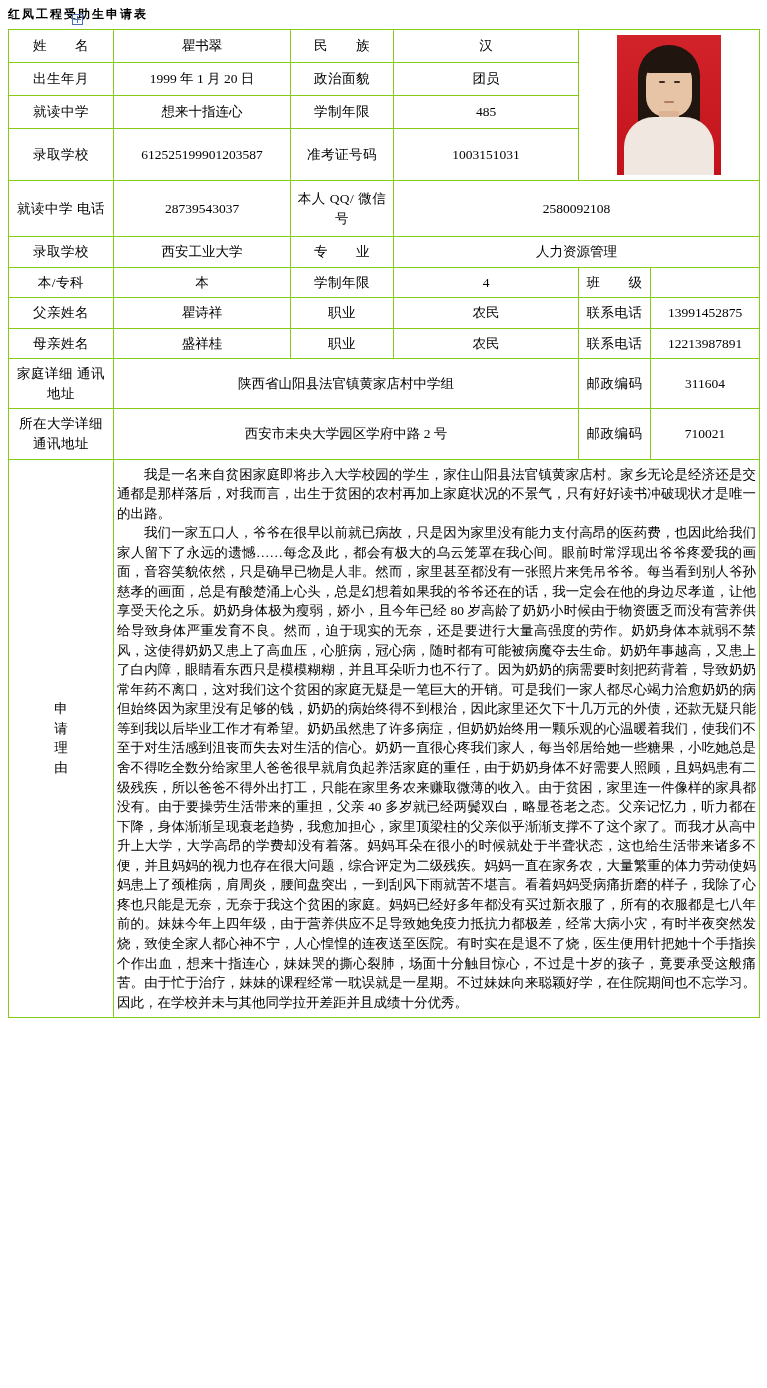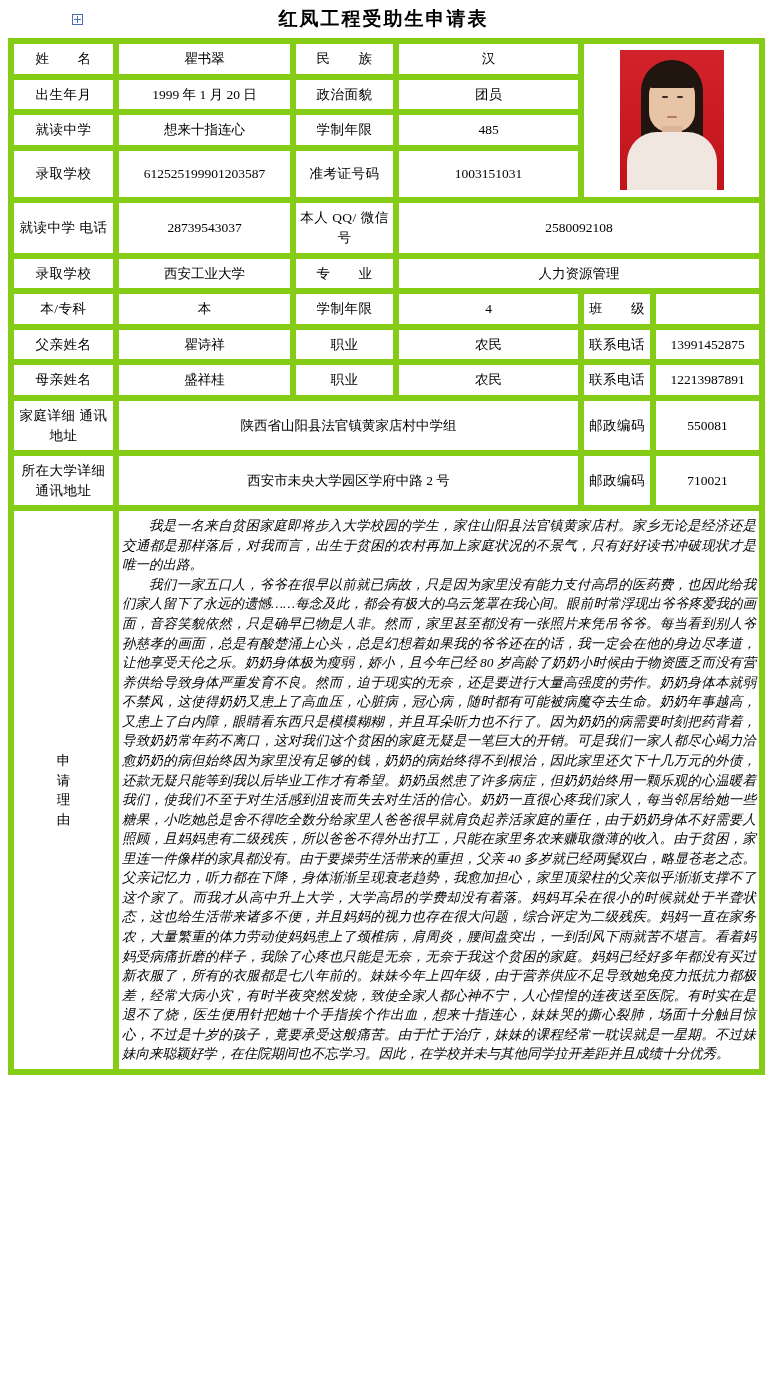--- a/index.html
+++ b/index.html
@@ -34,35 +34,34 @@
     position: absolute;
     background: #4a6fb5;
   }
   .corner-mark::before {
     left: 4px; top: 1px; width: 1px; height: 7px;
   }
   .corner-mark::after {
     left: 1px; top: 4px; width: 7px; height: 1px;
   }
   .doc-title {
-    text-align: center;
-    font-size: 19px;
+    font-size: 12px;
     font-weight: bold;
     letter-spacing: 2px;
     padding: 6px 0 6px 0;
     font-family: "Liberation Serif", "DejaVu Serif", serif;
   }
   table.form {
     border-collapse: collapse;
     width: 751px;
     margin: 0 auto;
     table-layout: fixed;
   }
   table.form td {
-    border: 6px solid #84cc16;
+    border: 1px solid #84cc16;
     font-size: 13.5px;
     text-align: center;
     vertical-align: middle;
     padding: 5px 3px;
     line-height: 1.45;
     word-wrap: break-word;
   }
   .lbl {
     letter-spacing: 0.5px;
   }
@@ -161,21 +160,20 @@
     text-align: left;
     vertical-align: top;
     padding: 6px 8px 10px 8px;
     font-size: 13.6px;
     line-height: 1.62;
   }
   .reason-body p {
     margin: 0;
     text-indent: 2em;
     text-align: justify;
-    font-style: italic;
   }
 </style>
 </head>
 <body>
 
 <div class="page">
 
   <div class="corner-mark"></div>
 
   <div class="doc-title">红凤工程受助生申请表</div>
@@ -279,21 +277,21 @@
         <td>12213987891</td>
       </tr>
 
       <tr style="height:48px">
         <td class="lbl">
           <span>家庭详细</span>
           <span>通讯地址</span>
         </td>
         <td colspan="4">陕西省山阳县法官镇黄家店村中学组</td>
         <td class="lbl">邮政编码</td>
-        <td>550081</td>
+        <td>311604</td>
       </tr>
 
       <tr style="height:48px">
         <td class="lbl">
           <span>所在大学详细</span>
           <span>通讯地址</span>
         </td>
         <td colspan="4">西安市未央大学园区学府中路 2 号</td>
         <td class="lbl">邮政编码</td>
         <td>710021</td>

